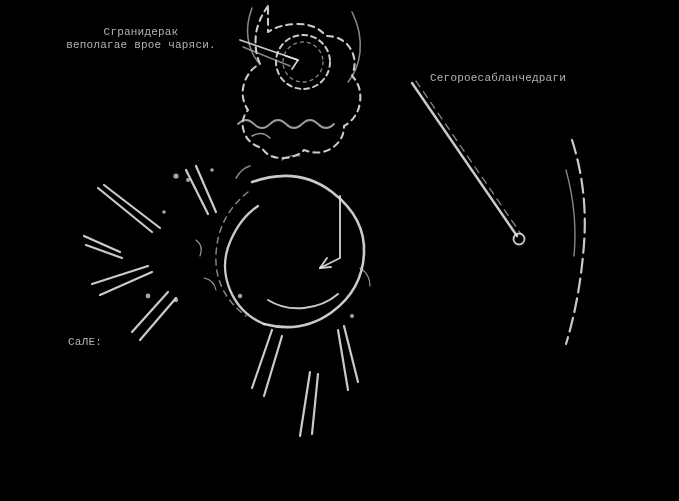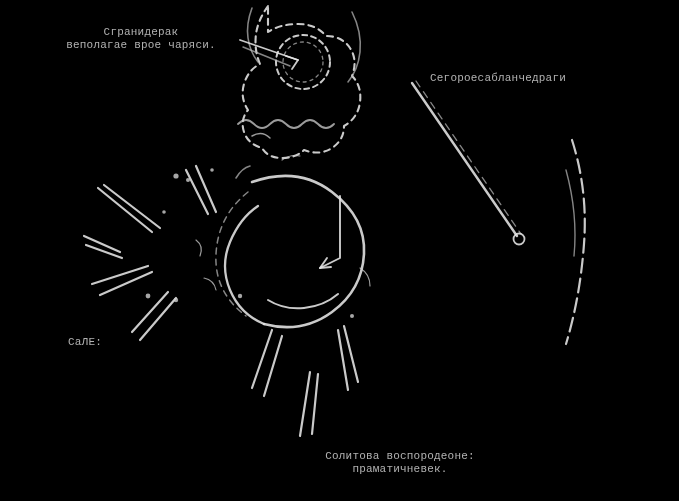--- a/index.html
+++ b/index.html
@@ -166,16 +166,14 @@
     </g>
   </svg>
 
   <div class="label" id="label-top-left">Сгранидерак
 веполагае врое чаряси.</div>
 
   <div class="label" id="label-top-right">Сегороесабланчедраги</div>
 
   <div class="label" id="label-left">СаЛЕ:</div>
 
-  <div class="label" id="label-bottom">Солитова воспородеоне:
-праматичневек.</div>
 
 </div>
 
 </body></html>

